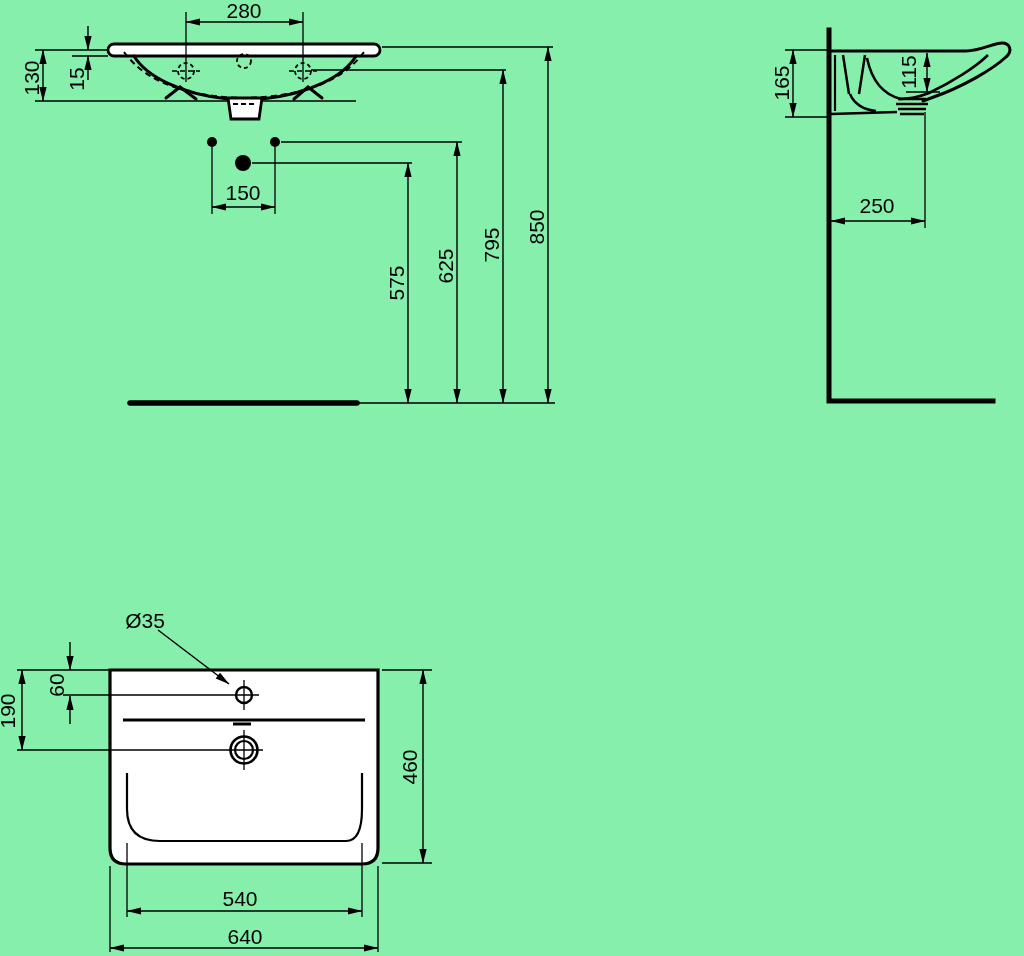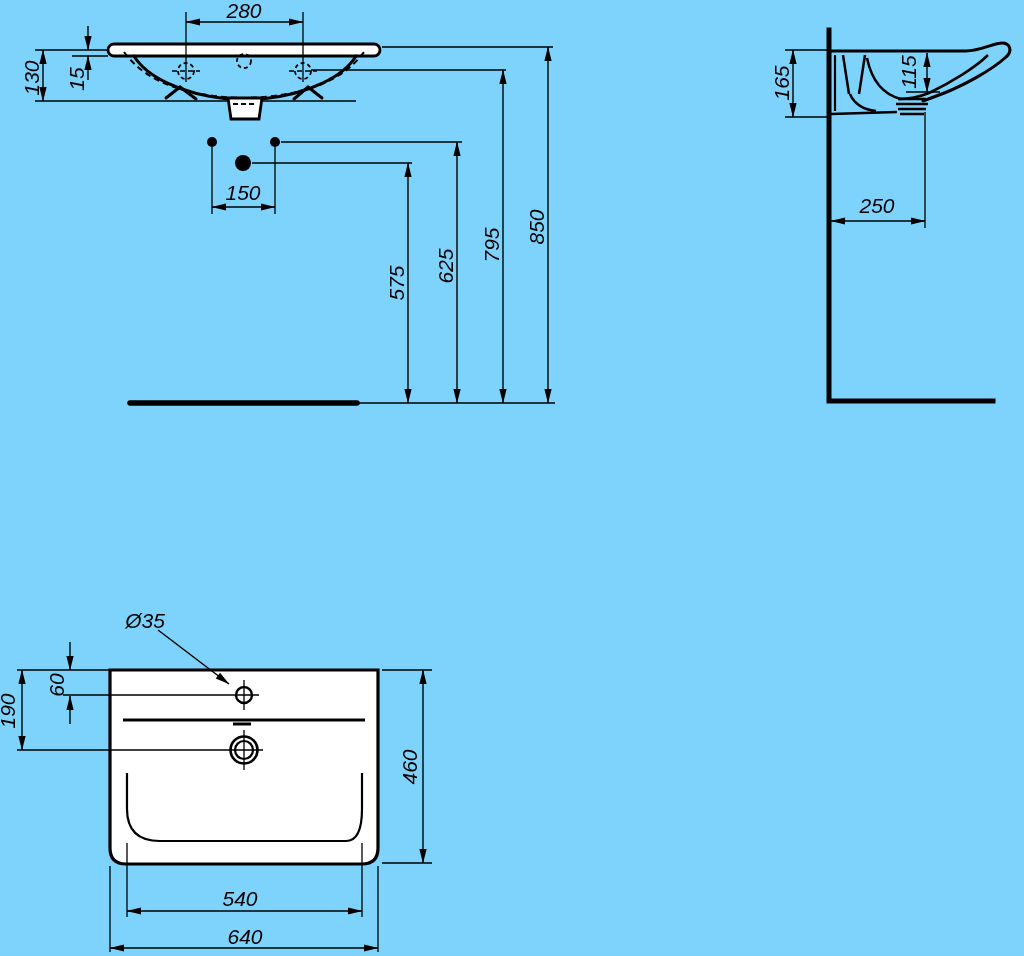--- a/index.html
+++ b/index.html
@@ -1,16 +1,16 @@
 <!DOCTYPE html>
 <html><head>
 <meta charset="utf-8">
 <style>
   html,body{margin:0;padding:0;background:#ffffff;}
-  .page{width:1024px;height:956px;background:#7dd3fc;position:relative;font-style:italic;}
+  .page{width:1024px;height:956px;background:#86efac;position:relative;}
   svg{display:block;}
   .dimtext{
     font-family:"Liberation Sans", sans-serif;
     font-size:21px;
     fill:#000000;
   }
   .xthin{stroke:#000;stroke-width:1.3;fill:none;}
   .dimline{stroke:#000;stroke-width:1.4;fill:none;}
   .body2{stroke:#000;stroke-width:2.2;fill:none;}
   .body25{stroke:#000;stroke-width:2.5;fill:none;}

